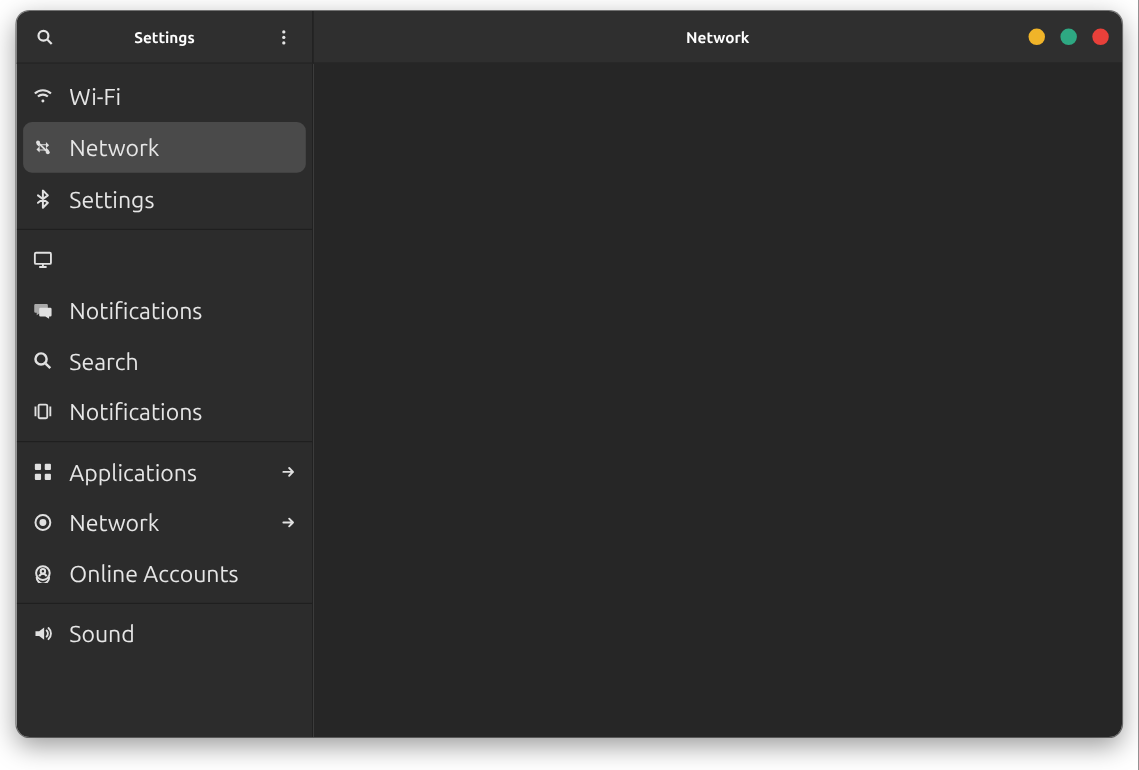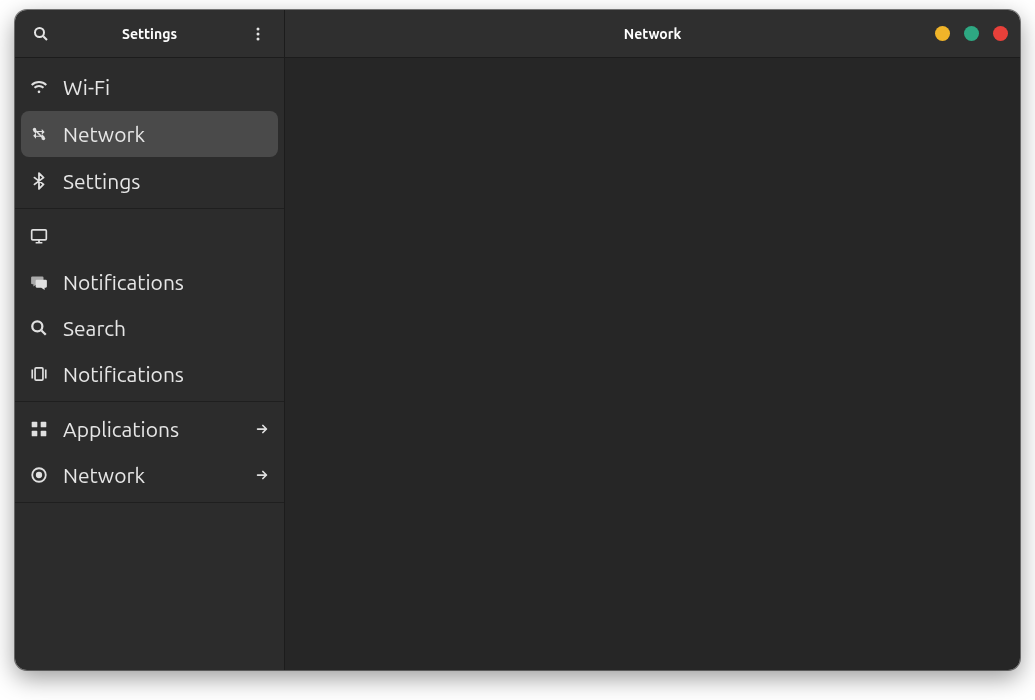--- a/index.html
+++ b/index.html
@@ -280,18 +280,39 @@
               <circle cx="8" cy="8" r="2" fill="currentColor"></circle>
             </svg>
           </span>
           <span class="label">Network</span>
           <span class="chevron">
             <svg width="14" height="14" viewBox="0 0 16 16" fill="none" stroke="currentColor" stroke-width="2" stroke-linecap="round" stroke-linejoin="round">
               <path d="M3 8h10M9 4l4 4-4 4"></path>
             </svg>
           </span>
         </div>
+        <div class="sidebar-item">
+          <span class="icon-slot">
+            <svg width="18" height="18" viewBox="0 0 16 16" fill="none" stroke="currentColor" stroke-width="1.6">
+              <circle cx="8" cy="8" r="5.5"></circle>
+              <path d="M3 11.5a5 5 0 0010 0" stroke-linecap="round"></path>
+              <circle cx="8" cy="6.5" r="1.8"></circle>
+              <path d="M5 10.5c.6-1.2 1.8-2 3-2s2.4.8 3 2"></path>
+            </svg>
+          </span>
+          <span class="label">Online Accounts</span>
+        </div>
         <div class="separator"></div>
+        <div class="sidebar-item">
+          <span class="icon-slot">
+            <svg width="18" height="18" viewBox="0 0 16 16" fill="currentColor">
+              <path d="M2 6v4h3l4 3V3L5 6H2z"></path>
+              <path d="M11 5.5a3.5 3.5 0 010 5" fill="none" stroke="currentColor" stroke-width="1.5" stroke-linecap="round"></path>
+              <path d="M12.5 3.5a6 6 0 010 9" fill="none" stroke="currentColor" stroke-width="1.5" stroke-linecap="round"></path>
+            </svg>
+          </span>
+          <span class="label">Sound</span>
+        </div>
       </div>
     <div class="content"></div>
   </div>
 
 </div>
 
 </body></html>

